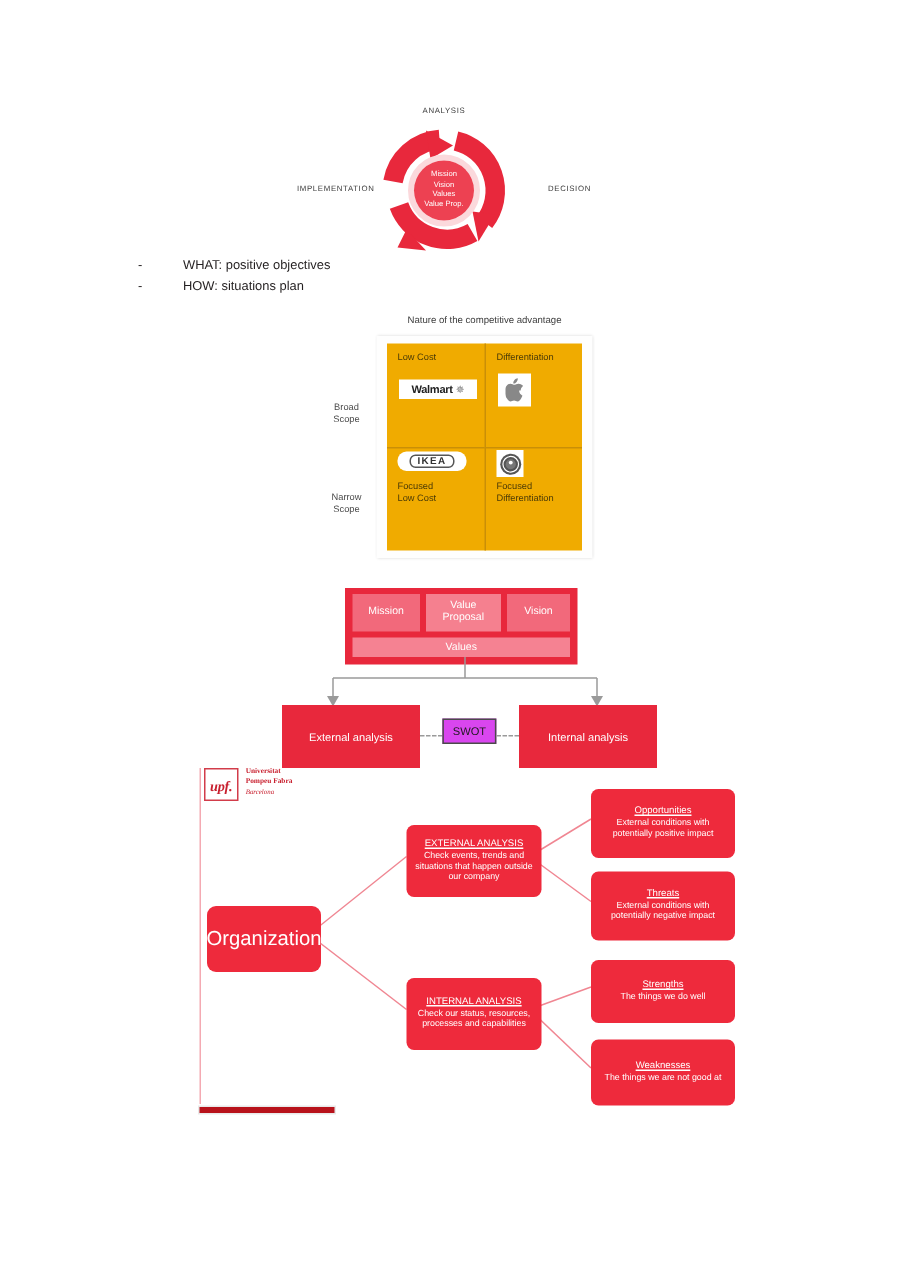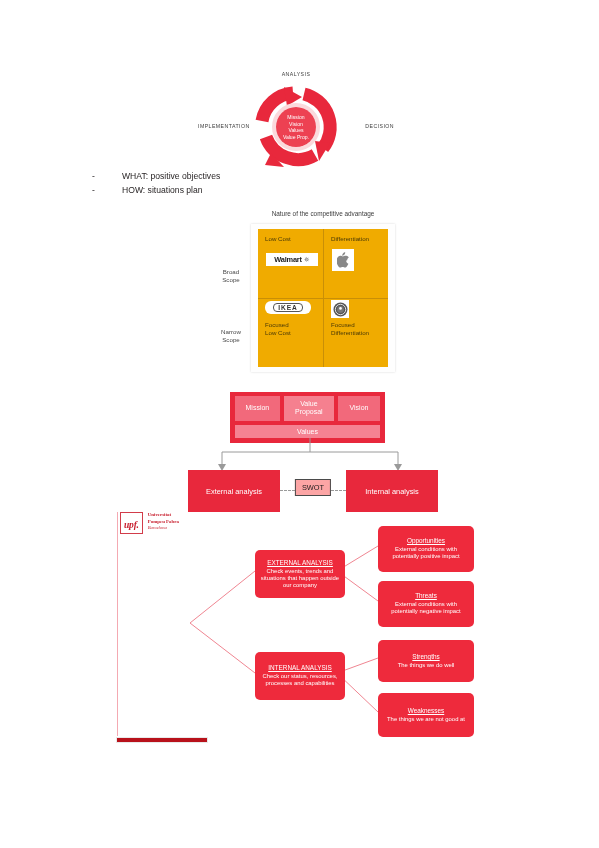--- a/index.html
+++ b/index.html
@@ -70,28 +70,28 @@
   #swotlink{position:absolute;left:180px;top:438px;width:260px;height:36px;}
 
   
   #swotrow{position:absolute;left:188px;top:470px;width:250px;height:42px;}
   #swotrow .side{position:absolute;top:0;width:92px;height:42px;background:#E8283C;
                  color:#fff;font-size:7.4px;display:flex;align-items:center;
                  justify-content:center;}
   #swotrow .side.ext{left:0;}
   #swotrow .side.int{right:0;}
   #swotrow .mid{position:absolute;left:50%;top:9px;transform:translateX(-50%);
-                background:#fca5a5;border:1px solid #4a4a4a;font-size:7.4px;
+                background:#d946ef;border:1px solid #4a4a4a;font-size:7.4px;
                 padding:3px 6px;color:#1a1a1a;}
   #swotrow .dots{position:absolute;top:20px;height:1px;border-top:1px dashed #9a9a9a;}
   #swotrow .dots.l{left:92px;width:15px;}
   #swotrow .dots.r{right:92px;width:15px;}
 
   
-  #slide{position:absolute;left:110px;top:508px;width:375px;height:248px;}
+  #slide{position:absolute;left:126px;top:508px;width:375px;height:248px;}
   #slide .vline{position:absolute;left:7px;top:4px;width:1.4px;height:224px;
                 background:#F4A9B2;}
   #slide .baseline{position:absolute;left:7px;top:230px;width:90px;height:4px;
                    background:#B8121B;box-shadow:0 0 0 1px #e9e9e9;}
   #upf{position:absolute;left:10px;top:4px;display:flex;gap:5px;align-items:flex-start;}
   #upf .mark{border:1.4px solid #D23C4A;padding:1px 3px;}
   #upf .mark span{font-size:9.5px;font-weight:bold;font-style:italic;color:#C8202F;
                   font-family:"Liberation Serif",serif;letter-spacing:-.2px;}
   #upf .words{font-size:4.9px;line-height:1.36;color:#C8202F;
               font-family:"Liberation Serif",serif;font-weight:bold;}
@@ -263,20 +263,23 @@
 
     <svg class="links" width="375" height="248">
       <line x1="80" y1="115" x2="145" y2="63" stroke="#F08692" stroke-width="1"></line>
       <line x1="80" y1="115" x2="145" y2="165" stroke="#F08692" stroke-width="1"></line>
       <line x1="227" y1="63" x2="268" y2="38" stroke="#F08692" stroke-width="1"></line>
       <line x1="227" y1="63" x2="268" y2="93" stroke="#F08692" stroke-width="1"></line>
       <line x1="227" y1="165" x2="268" y2="150" stroke="#F08692" stroke-width="1"></line>
       <line x1="227" y1="165" x2="268" y2="204" stroke="#F08692" stroke-width="1"></line>
     </svg>
 
+    <div class="node" id="org">
+      <div class="big">Organization</div>
+    </div>
 
     <div class="node" id="ext">
       <div class="hd">EXTERNAL ANALYSIS</div>
       <div class="bd">Check events, trends and situations that happen outside our company</div>
     </div>
 
     <div class="node" id="int">
       <div class="hd">INTERNAL ANALYSIS</div>
       <div class="bd">Check our status, resources, processes and capabilities</div>
     </div>

